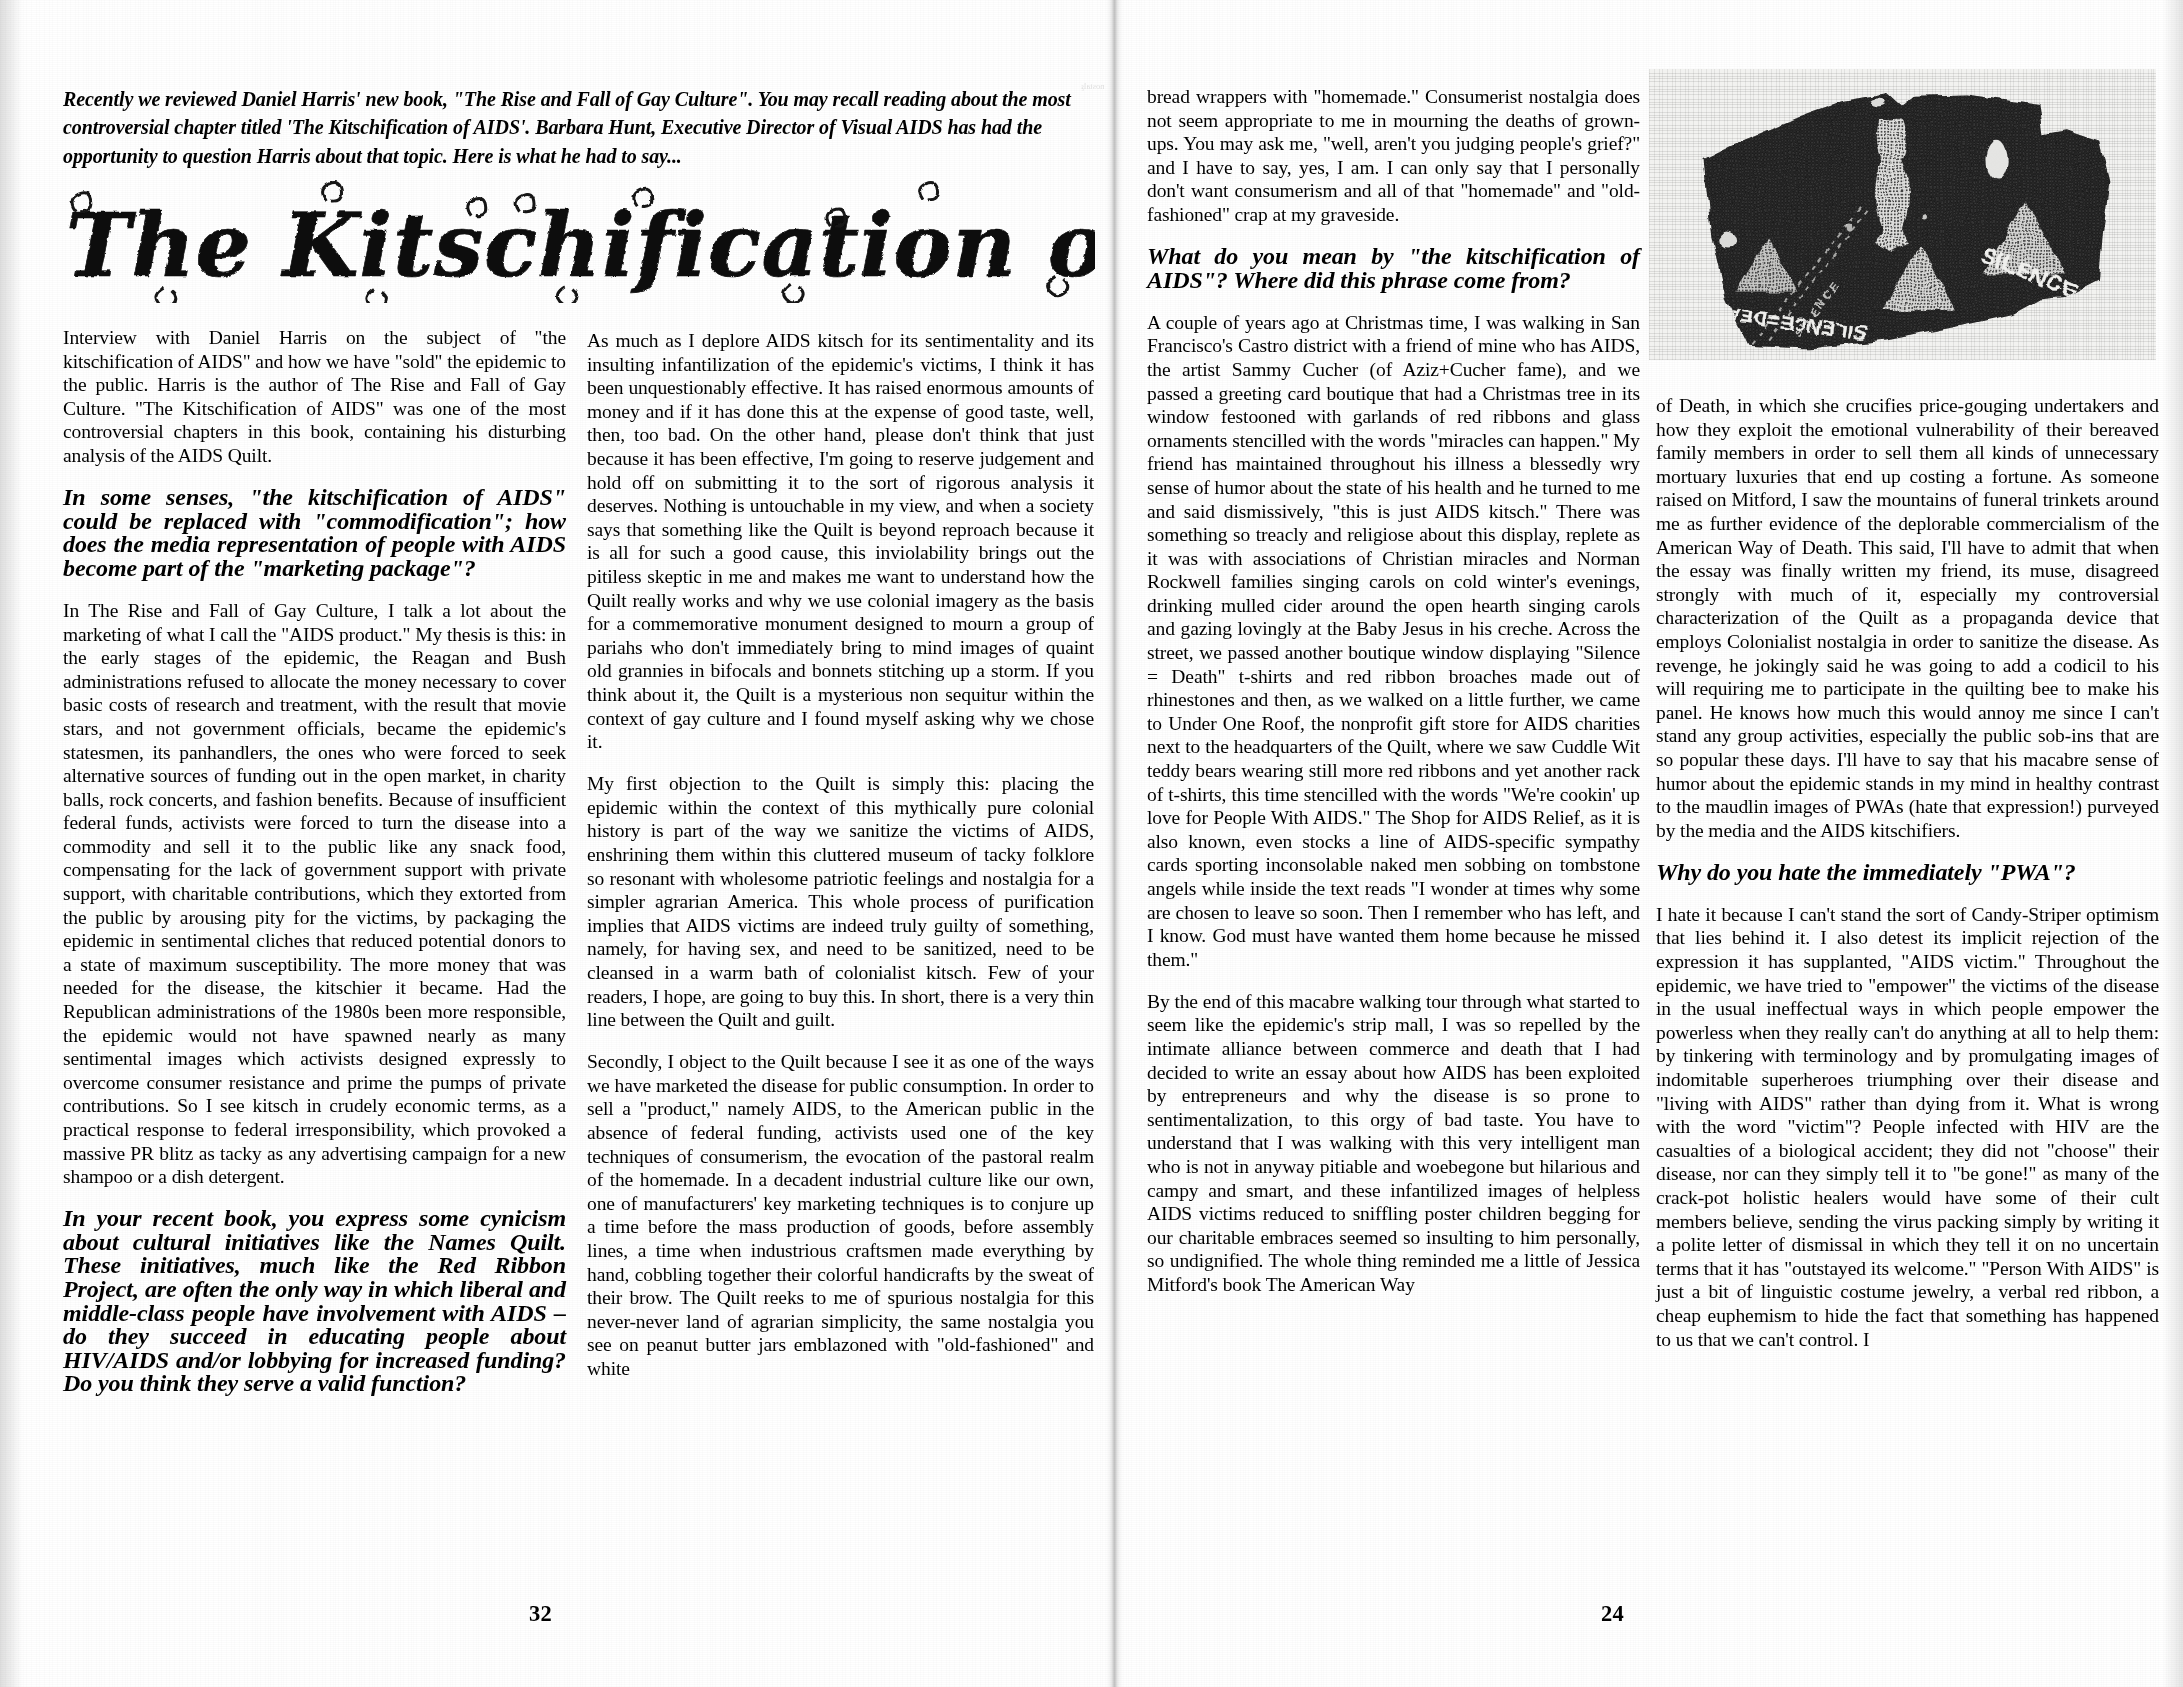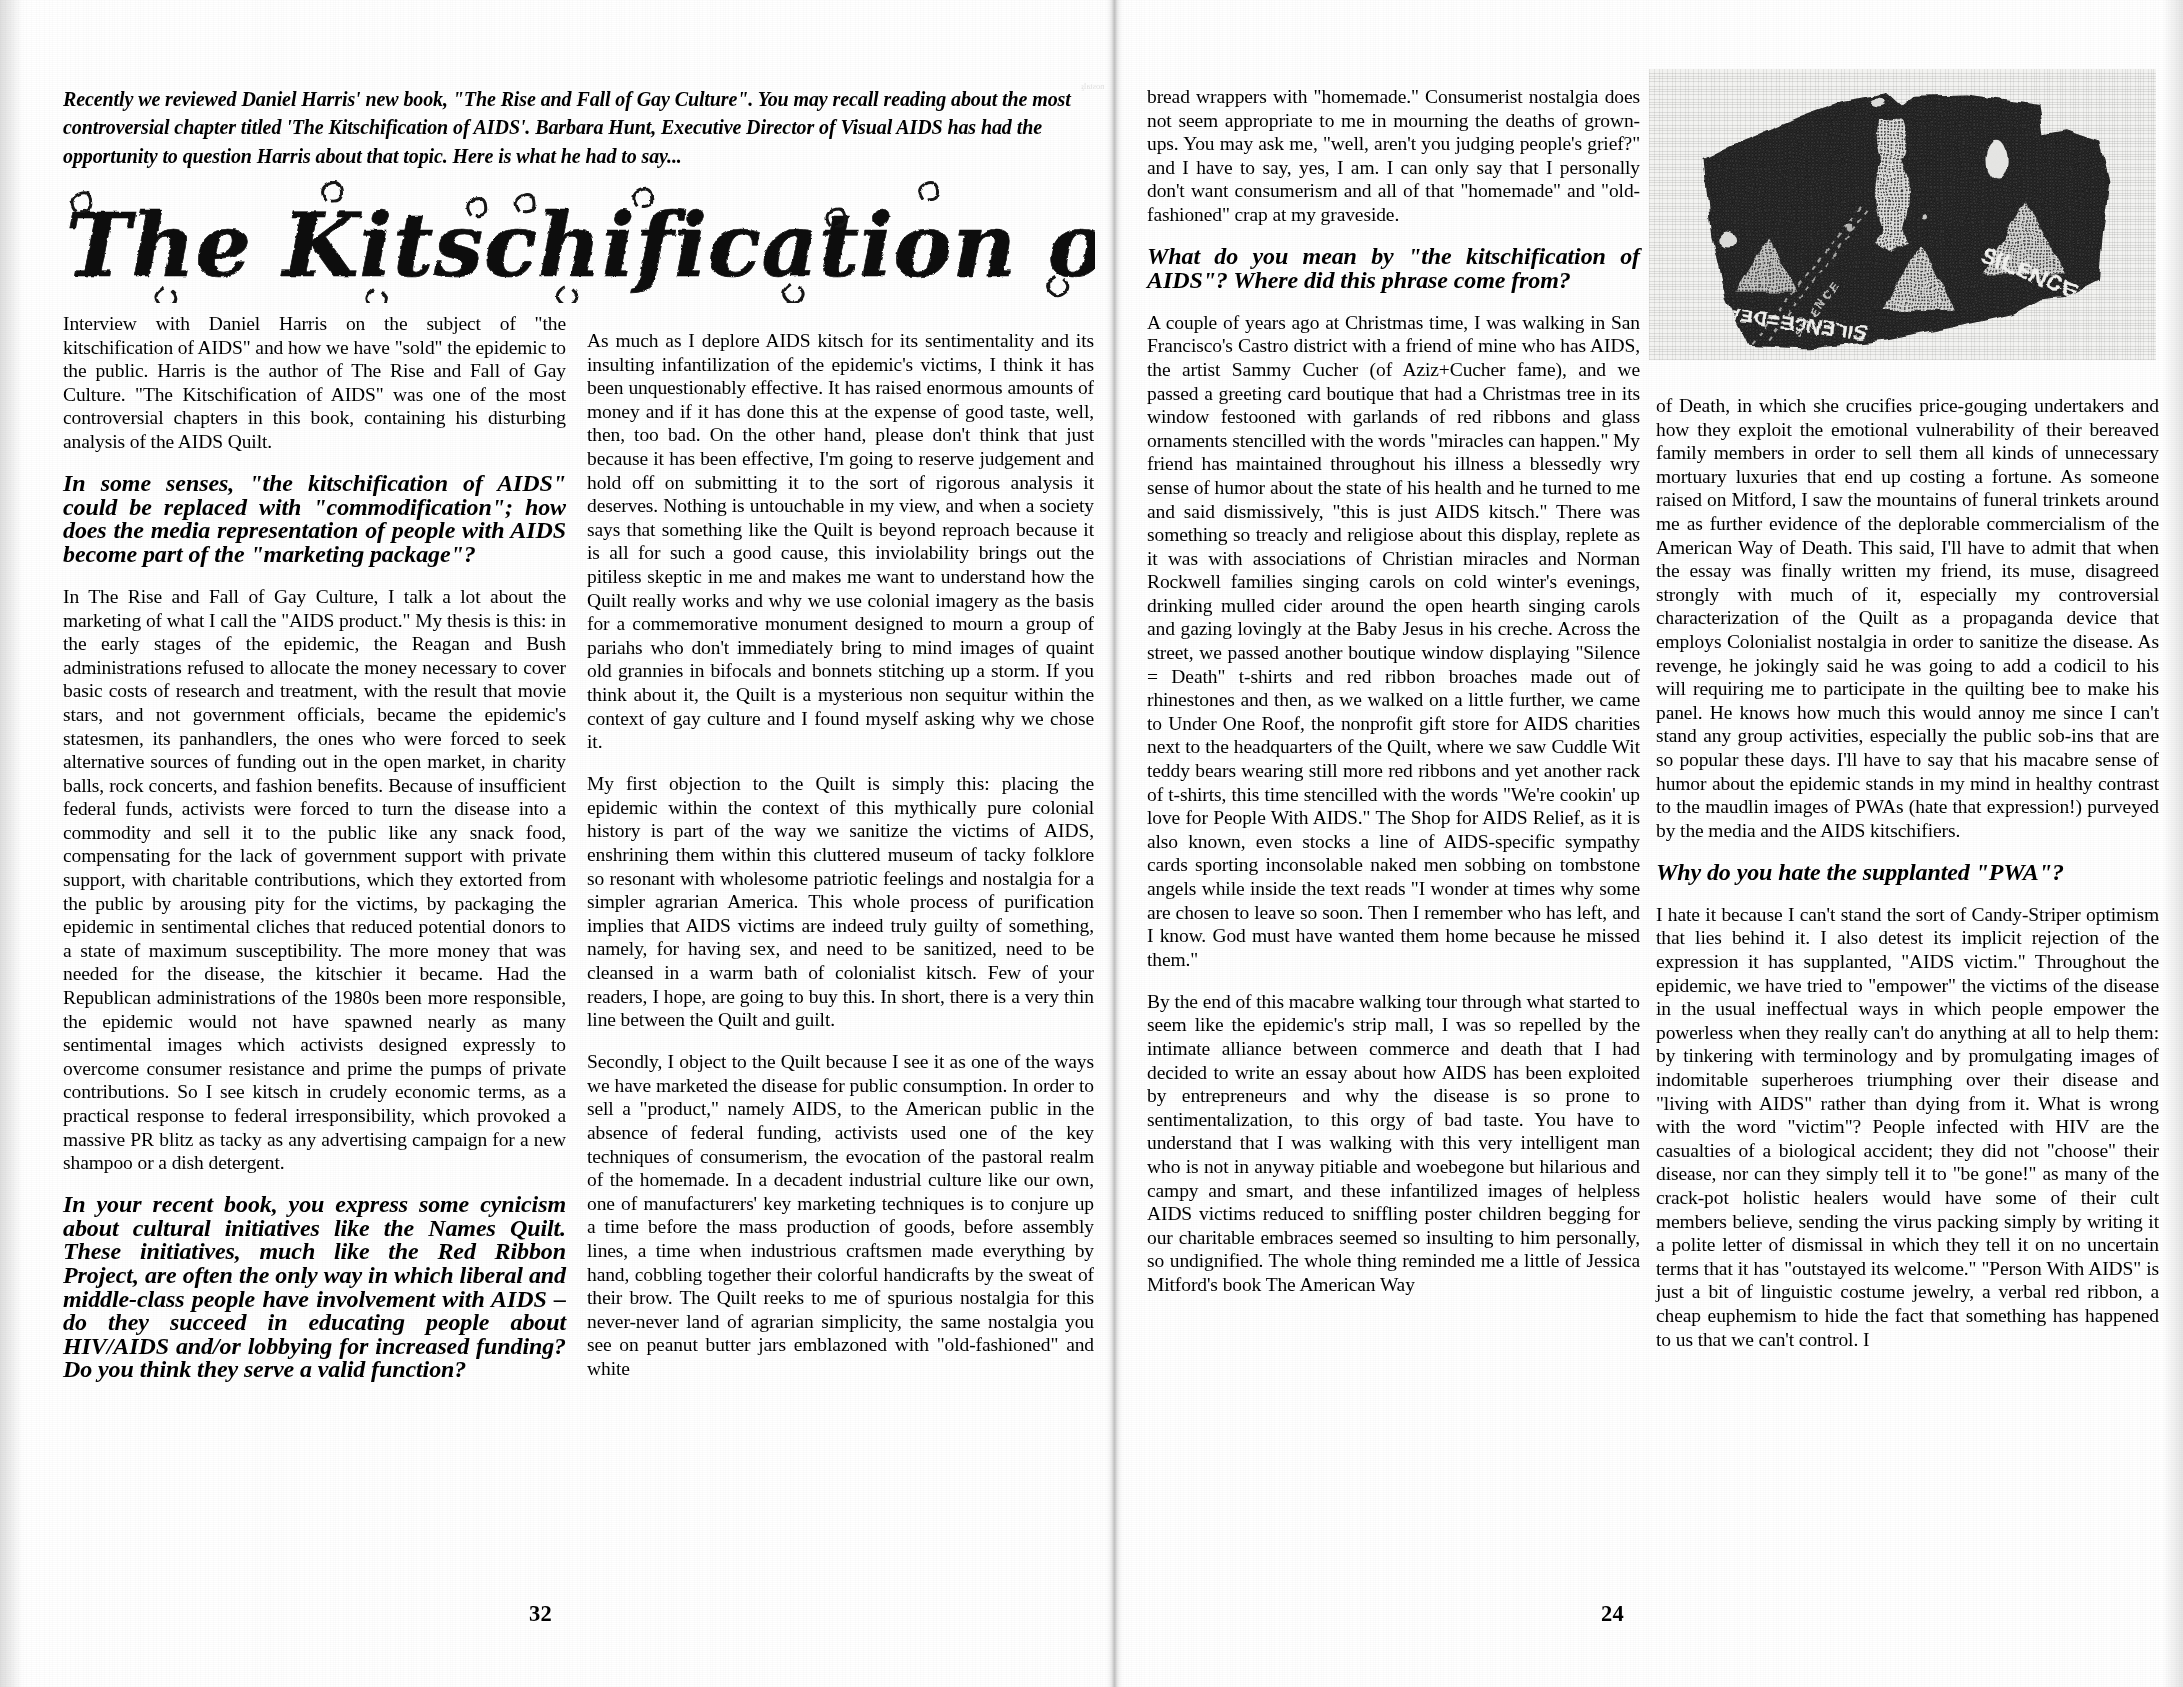--- a/index.html
+++ b/index.html
@@ -160,21 +160,21 @@
           <path d="M1300,34 q-12,-17 4,-24 q17,-7 18,12 q1,14 -15,12"></path>
           <path d="M152,168 q-18,10 -8,22 q10,13 22,2 q10,-10 -2,-20"></path>
           <path d="M470,170 q-17,11 -7,22 q11,12 22,1 q9,-10 -3,-19"></path>
           <path d="M758,166 q-17,11 -7,22 q11,12 22,1 q9,-10 -3,-19"></path>
           <path d="M1100,162 q-17,11 -7,22 q11,12 22,1 q9,-10 -3,-19"></path>
           <path d="M1500,150 q-18,11 -8,23 q11,12 23,1 q9,-10 -3,-20"></path>
         </g>
       </svg>
     </div>
 
-    <div class="col" style="left:63px;top:312px;width:503px;">
+    <div class="col" style="left:63px;top:326px;width:503px;">
       <p class="body-text">Interview with Daniel Harris on the subject of "the kitschification of AIDS" and how we have "sold" the epidemic to the public.  Harris is the author of The Rise and Fall of Gay Culture.  "The Kitschification of AIDS" was one of the most controversial chapters in this book, containing his disturbing analysis of the AIDS Quilt.</p>
       <p class="q-text">In some senses, "the kitschification of AIDS" could be replaced with "commodification"; how does the media representation of people with AIDS become part of the "marketing package"?</p>
       <p class="body-text">In The Rise and Fall of Gay Culture, I talk a lot about the marketing of what I call the "AIDS product."  My thesis is this: in the early stages of the epidemic, the Reagan and Bush administrations refused to allocate the money necessary to cover basic costs of research and treatment, with the result that movie stars, and not government officials, became the epidemic's statesmen, its panhandlers, the ones who were forced to seek alternative sources of funding out in the open market, in charity balls, rock concerts, and fashion benefits. Because of insufficient federal funds, activists were forced to turn the disease into a commodity and sell it to the public like any snack food, compensating for the lack of government support with private support, with charitable contributions, which they extorted from the public by arousing pity for the victims, by packaging the epidemic in sentimental cliches that reduced potential donors to a state of maximum susceptibility. The more money that was needed for the disease, the kitschier it became.  Had the Republican administrations of the 1980s been more responsible, the epidemic would not have spawned nearly as many sentimental images which activists designed expressly to overcome consumer resistance and prime the pumps of private contributions. So I see kitsch in crudely economic terms, as a practical response to federal irresponsibility, which provoked a massive PR blitz as tacky as any advertising campaign for a new shampoo or a dish detergent.</p>
       <p class="q-text">In your recent book, you express some cynicism about cultural initiatives like the Names Quilt.  These initiatives, much like the Red Ribbon Project, are often the only way in which liberal and middle-class people have involvement with AIDS – do they succeed in educating people about HIV/AIDS and/or lobbying for increased funding?  Do you think they serve a valid function?</p>
     </div>
 
     <div class="col" style="left:587px;top:329px;width:507px;">
       <p class="body-text">As much as I deplore AIDS kitsch for its sentimentality and its insulting infantilization of the epidemic's victims, I think it has been unquestionably effective.  It has raised enormous amounts of money and if it has done this at the expense of good taste, well, then, too bad.  On the other hand, please don't think that just because it has been effective, I'm going to reserve judgement and hold off on submitting it to the sort of rigorous analysis it deserves. Nothing is untouchable in my view, and when a society says that something like the Quilt is beyond reproach because it is all for such a good cause, this inviolability brings out the pitiless skeptic in me and makes me want to understand how the Quilt really works and why we use colonial imagery as the basis for a commemorative monument designed to mourn a group of pariahs who don't immediately bring to mind images of quaint old grannies in bifocals and bonnets stitching up a storm.  If you think about it, the Quilt is a mysterious non sequitur within the context of gay culture and I found myself asking why we chose it.</p>
       <p class="body-text">My first objection to the Quilt is simply this: placing the epidemic within the context of this mythically pure colonial history is part of the way we sanitize the victims of AIDS, enshrining them within this cluttered museum of tacky folklore so resonant with wholesome patriotic feelings and nostalgia for a simpler agrarian America. This whole process of purification implies that AIDS victims are indeed truly guilty of something, namely, for having sex, and need to be sanitized, need to be cleansed in a warm bath of colonialist kitsch.  Few of your readers, I hope, are going to buy this.  In short, there is a very thin line between the Quilt and guilt.</p>
       <p class="body-text">Secondly, I object to the Quilt because I see it as one of the ways we have marketed the disease for public consumption.  In order to sell a "product," namely AIDS, to the American public in the absence of federal funding, activists used one of the key techniques of consumerism, the evocation of the pastoral realm of the homemade. In a decadent industrial culture like our own, one of manufacturers' key marketing techniques is to conjure up a time before the mass production of goods, before assembly lines, a time when industrious craftsmen made everything by hand, cobbling together their colorful handicrafts by the sweat of their brow.  The Quilt reeks to me of spurious nostalgia for this never-never land of agrarian simplicity, the same nostalgia you see on peanut butter jars emblazoned with "old-fashioned" and white</p>
@@ -191,21 +191,21 @@
 
     <div class="col" style="left:36px;top:85px;width:493px;">
       <p class="body-text">bread wrappers with "homemade." Consumerist nostalgia does not seem appropriate to me in mourning the deaths of grown-ups.  You may ask me, "well, aren't you judging people's grief?" and I have to say, yes, I am. I can only say that I personally don't want consumerism and all of that "homemade" and "old-fashioned" crap at my graveside.</p>
       <p class="q-text">What do you mean by "the kitschification of AIDS"? Where did this phrase come from?</p>
       <p class="body-text">A couple of years ago at Christmas time, I was walking in San Francisco's Castro district with a friend of mine who has AIDS, the artist Sammy Cucher (of Aziz+Cucher fame), and we passed a greeting card boutique that had a Christmas tree in its window festooned with garlands of red ribbons and glass ornaments stencilled with the words "miracles can happen." My friend has maintained throughout his illness a blessedly wry sense of humor about the state of his health and he turned to me and said dismissively, "this is just AIDS kitsch."  There was something so treacly and religiose about this display, replete as it was with associations of Christian miracles and Norman Rockwell families singing carols on cold winter's evenings, drinking mulled cider around the open hearth singing carols and gazing lovingly at the Baby Jesus in his creche. Across the street, we passed another boutique window displaying "Silence = Death" t-shirts and red ribbon broaches made out of rhinestones and then, as we walked on a little further, we came to Under One Roof, the nonprofit gift store for AIDS charities next to the headquarters of the Quilt, where we saw Cuddle Wit teddy bears wearing still more red ribbons and yet another rack of t-shirts, this time stencilled with the words "We're cookin' up love for People With AIDS." The Shop for AIDS Relief, as it is also known, even stocks a line of AIDS-specific sympathy cards sporting inconsolable naked men sobbing on tombstone angels while inside the text reads "I wonder at times why some are chosen to leave so soon. Then I remember who has left, and I know.  God must have wanted them home because he missed them."</p>
       <p class="body-text">By the end of this macabre walking tour through what started to seem like the epidemic's strip mall, I was so repelled by the intimate alliance between commerce and death that I had decided to write an essay about how AIDS has been exploited by entrepreneurs and why the disease is so prone to sentimentalization, to this orgy of bad taste. You have to understand that I was walking with this very intelligent man who is not in anyway pitiable and woebegone but hilarious and campy and smart, and these infantilized images of helpless AIDS victims reduced to sniffling poster children begging for our charitable embraces seemed so insulting to him personally, so undignified.  The whole thing reminded me a little of Jessica Mitford's book The American Way</p>
     </div>
 
     <div class="col" style="left:537px;top:394px;width:503px;margin-left:8px;">
       <p class="body-text">of Death, in which she crucifies price-gouging undertakers and how they exploit the emotional vulnerability of their bereaved family members in order to sell them all kinds of unnecessary mortuary luxuries that end up costing a fortune.  As someone raised on Mitford, I saw the mountains of funeral trinkets around me as further evidence of the deplorable commercialism of the American Way of Death. This said, I'll have to admit that when the essay was finally written my friend, its muse, disagreed strongly with much of it, especially my controversial characterization of the Quilt as a propaganda device that employs Colonialist nostalgia in order to sanitize the disease.  As revenge, he jokingly said he was going to add a codicil to his will requiring me to participate in the quilting bee to make his panel. He knows how much this would annoy me since I can't stand any group activities, especially the public sob-ins that are so popular these days.  I'll have to say that his macabre sense of humor about the epidemic stands in my mind in healthy contrast to the maudlin images of PWAs (hate that expression!) purveyed by the media and the AIDS kitschifiers.</p>
-      <p class="q-text">Why do you hate the supplanted "PWA"?</p>
+      <p class="q-text">Why do you hate the immediately "PWA"?</p>
       <p class="body-text">I hate it because I can't stand the sort of Candy-Striper optimism that lies behind it.  I also detest its implicit rejection of the expression it has supplanted, "AIDS victim." Throughout the epidemic, we have tried to "empower" the victims of the disease in the usual ineffectual ways in which people empower the powerless when they really can't do anything at all to help them: by tinkering with terminology and by promulgating images of indomitable superheroes triumphing over their disease and "living with AIDS" rather than dying from it.  What is wrong with the word "victim"? People infected with HIV are the casualties of a biological accident; they did not "choose" their disease, nor can they simply tell it to "be gone!" as many of the crack-pot holistic healers would have some of their cult members believe, sending the virus packing simply by writing it a polite letter of dismissal in which they tell it on no uncertain terms that it has "outstayed its welcome." "Person With AIDS" is just a bit of linguistic costume jewelry, a verbal red ribbon, a cheap euphemism to hide the fact that something has happened to us that we can't control.  I</p>
     </div>
 
     <div class="folio" style="left:490px;top:1601px;">24</div>
   </div>
 
   <div class="quilt-figure">
     <div class="quilt-paper"></div>
     <div class="quilt-panel">
       <svg viewBox="0 0 700 412" width="463" height="273" xmlns="http://www.w3.org/2000/svg" aria-hidden="true">

